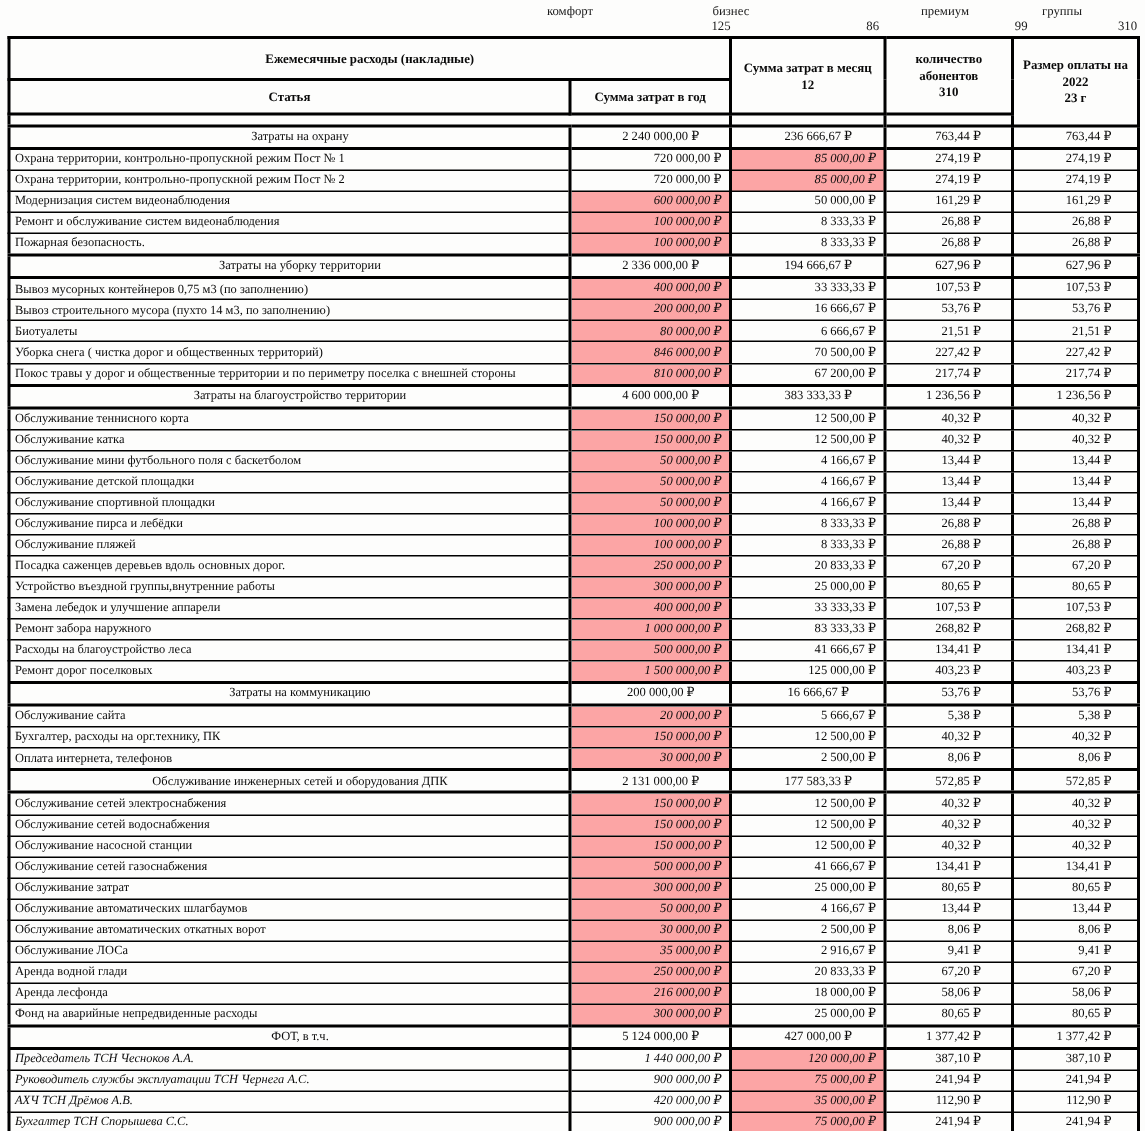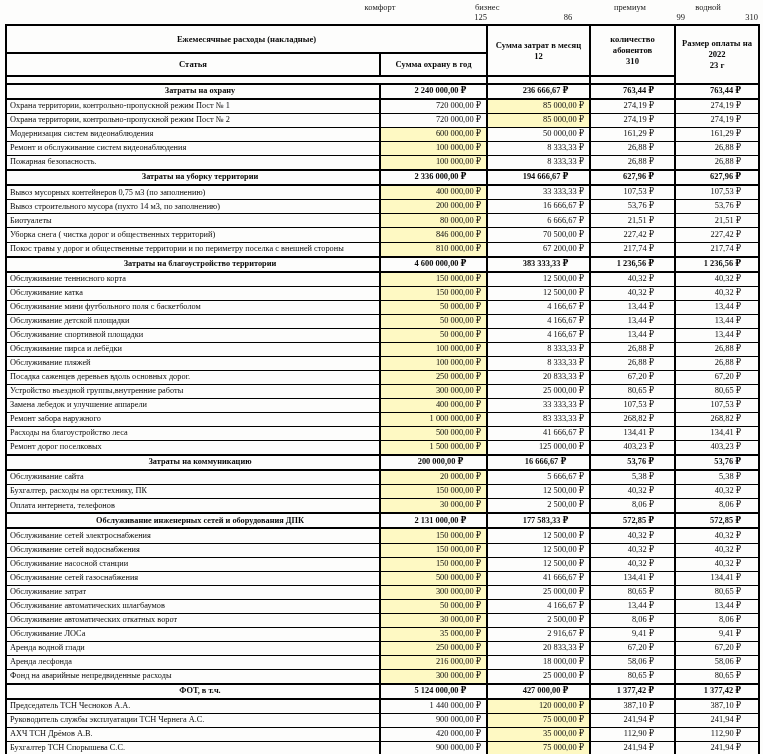--- a/index.html
+++ b/index.html
@@ -26,40 +26,40 @@
   }
   thead th{border-width:2px;font-size:8.6px;font-weight:bold;text-align:center;white-space:normal;line-height:1.25;}
   tr.hA th{height:26px;}
   tr.hB th{height:21px;}
   tr.thin td{height:6px;padding:0;}
   td.c2,td.c3,td.c4,td.c5{border-left-width:2px;}
   td.num{text-align:right;font-size:8.4px;}
   td.c2.num,td.c3.num{padding-right:5px;}
   td.c4.num{padding-right:20px;}
   td.c5.num{padding-right:17px;}
-  td.hl{background:#fef9c3;}
-  tr.sec td, tr.secdark td{font-weight:bold;border-top-width:2px;border-bottom-width:2px;padding-left:17px;}
+  td.hl{background:#fca5a5;font-style:italic;}
+  tr.sec td, tr.secdark td{font-weight:normal;border-top-width:2px;border-bottom-width:2px;padding-left:17px;}
   tr.sec td.lab{text-align:center;}
   tr.sec td.c2.num, tr.sec td.c3.num{text-align:center;padding-right:3px;}
-  tr.it td.lab, tr.it td.c2{}
+  tr.it td.lab, tr.it td.c2{font-style:italic;}
   td.lab{text-align:left;}
 </style>
 </head>
 <body>
 
 <div class="toplab" style="left:330px;top:2px;width:100px;text-align:center;">комфорт</div>
 <div class="topnum" style="left:387px;top:12px;width:100px;">125</div>
 
 <div class="toplab" style="left:475px;top:2px;width:100px;text-align:left;">бизнес</div>
-<div class="topnum" style="left:518px;top:12px;width:100px;text-align:center;">86</div>
+<div class="topnum" style="left:486px;top:12px;width:100px;">86</div>
 
 <div class="toplab" style="left:580px;top:2px;width:100px;text-align:center;">премиум</div>
 <div class="topnum" style="left:585px;top:12px;width:100px;">99</div>
 
-<div class="toplab" style="left:660px;top:2px;width:96px;text-align:center;">водной</div>
+<div class="toplab" style="left:660px;top:2px;width:96px;text-align:center;">группы</div>
 <div class="topnum" style="left:658px;top:12px;width:100px;">310</div>
 
 <table>
   <colgroup>
     <col class="c1">
       <col class="c2">
       <col class="c3">
       <col class="c4">
       <col class="c5">
   </colgroup>
@@ -74,21 +74,21 @@
         <div>количество абонентов</div>
         <div>310</div>
       </th>
       <th rowspan="3">
         <div>Размер оплаты на 2022</div>
         <div>23 г</div>
       </th>
     </tr>
     <tr class="hB">
       <th>Статья</th>
-      <th>Сумма охрану в год</th>
+      <th>Сумма затрат в год</th>
     </tr>
     <tr class="thin">
       <td colspan="2"></td>
       <td class="c3"></td>
       <td class="c4"></td>
     </tr>
   </thead>
   <tbody id="tbody">
       <tr class="sec">
         <td class="lab">Затраты на охрану</td>

